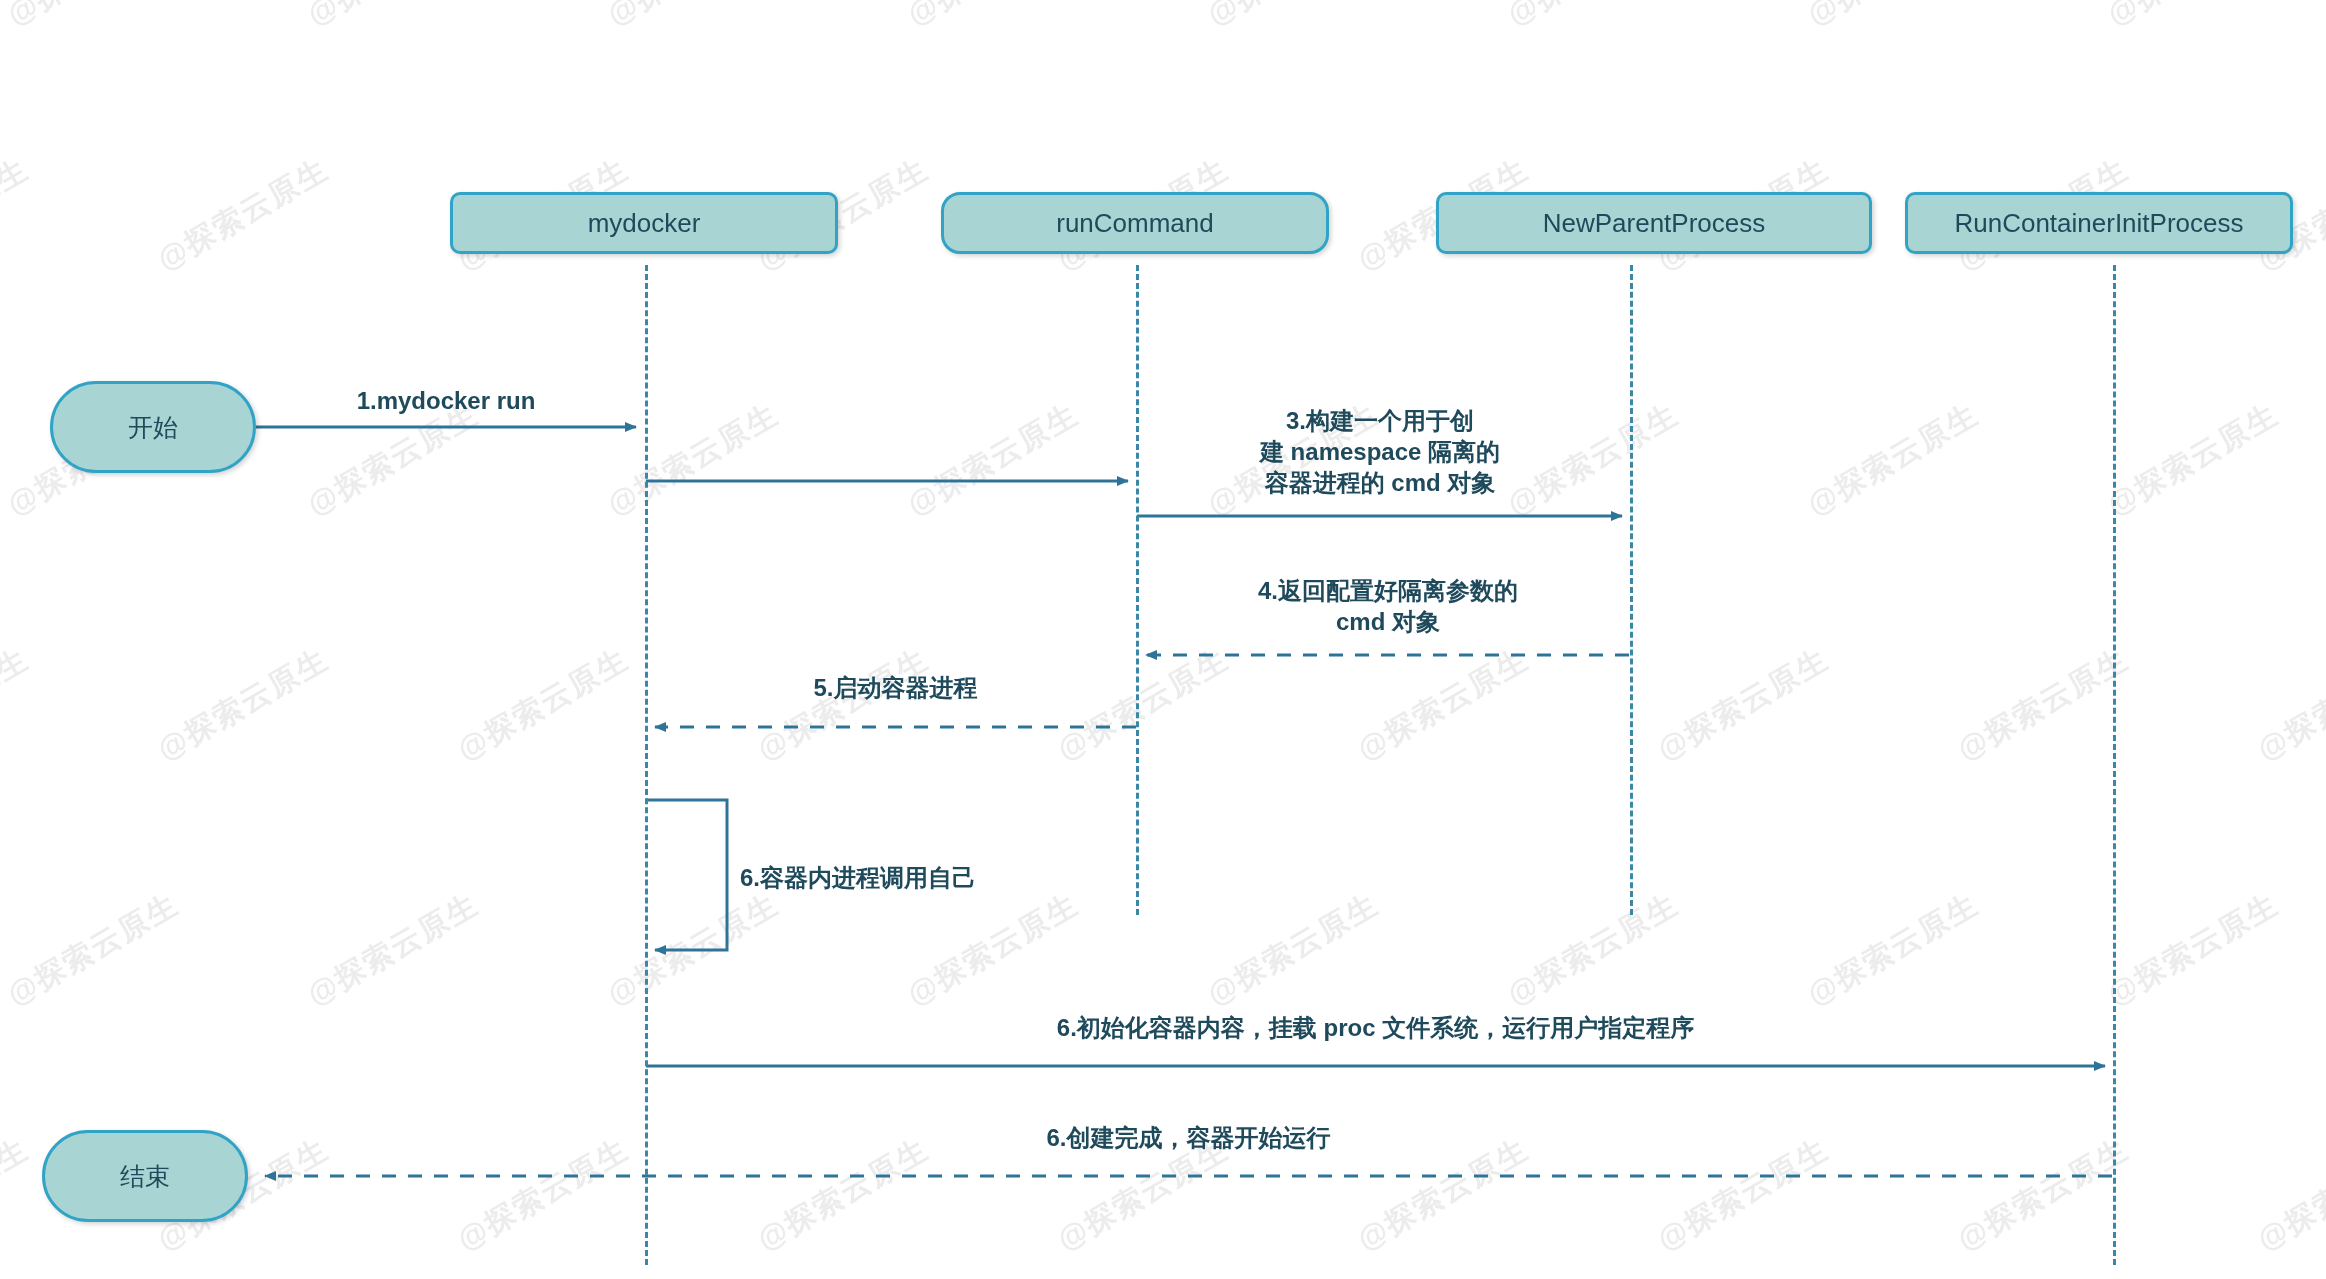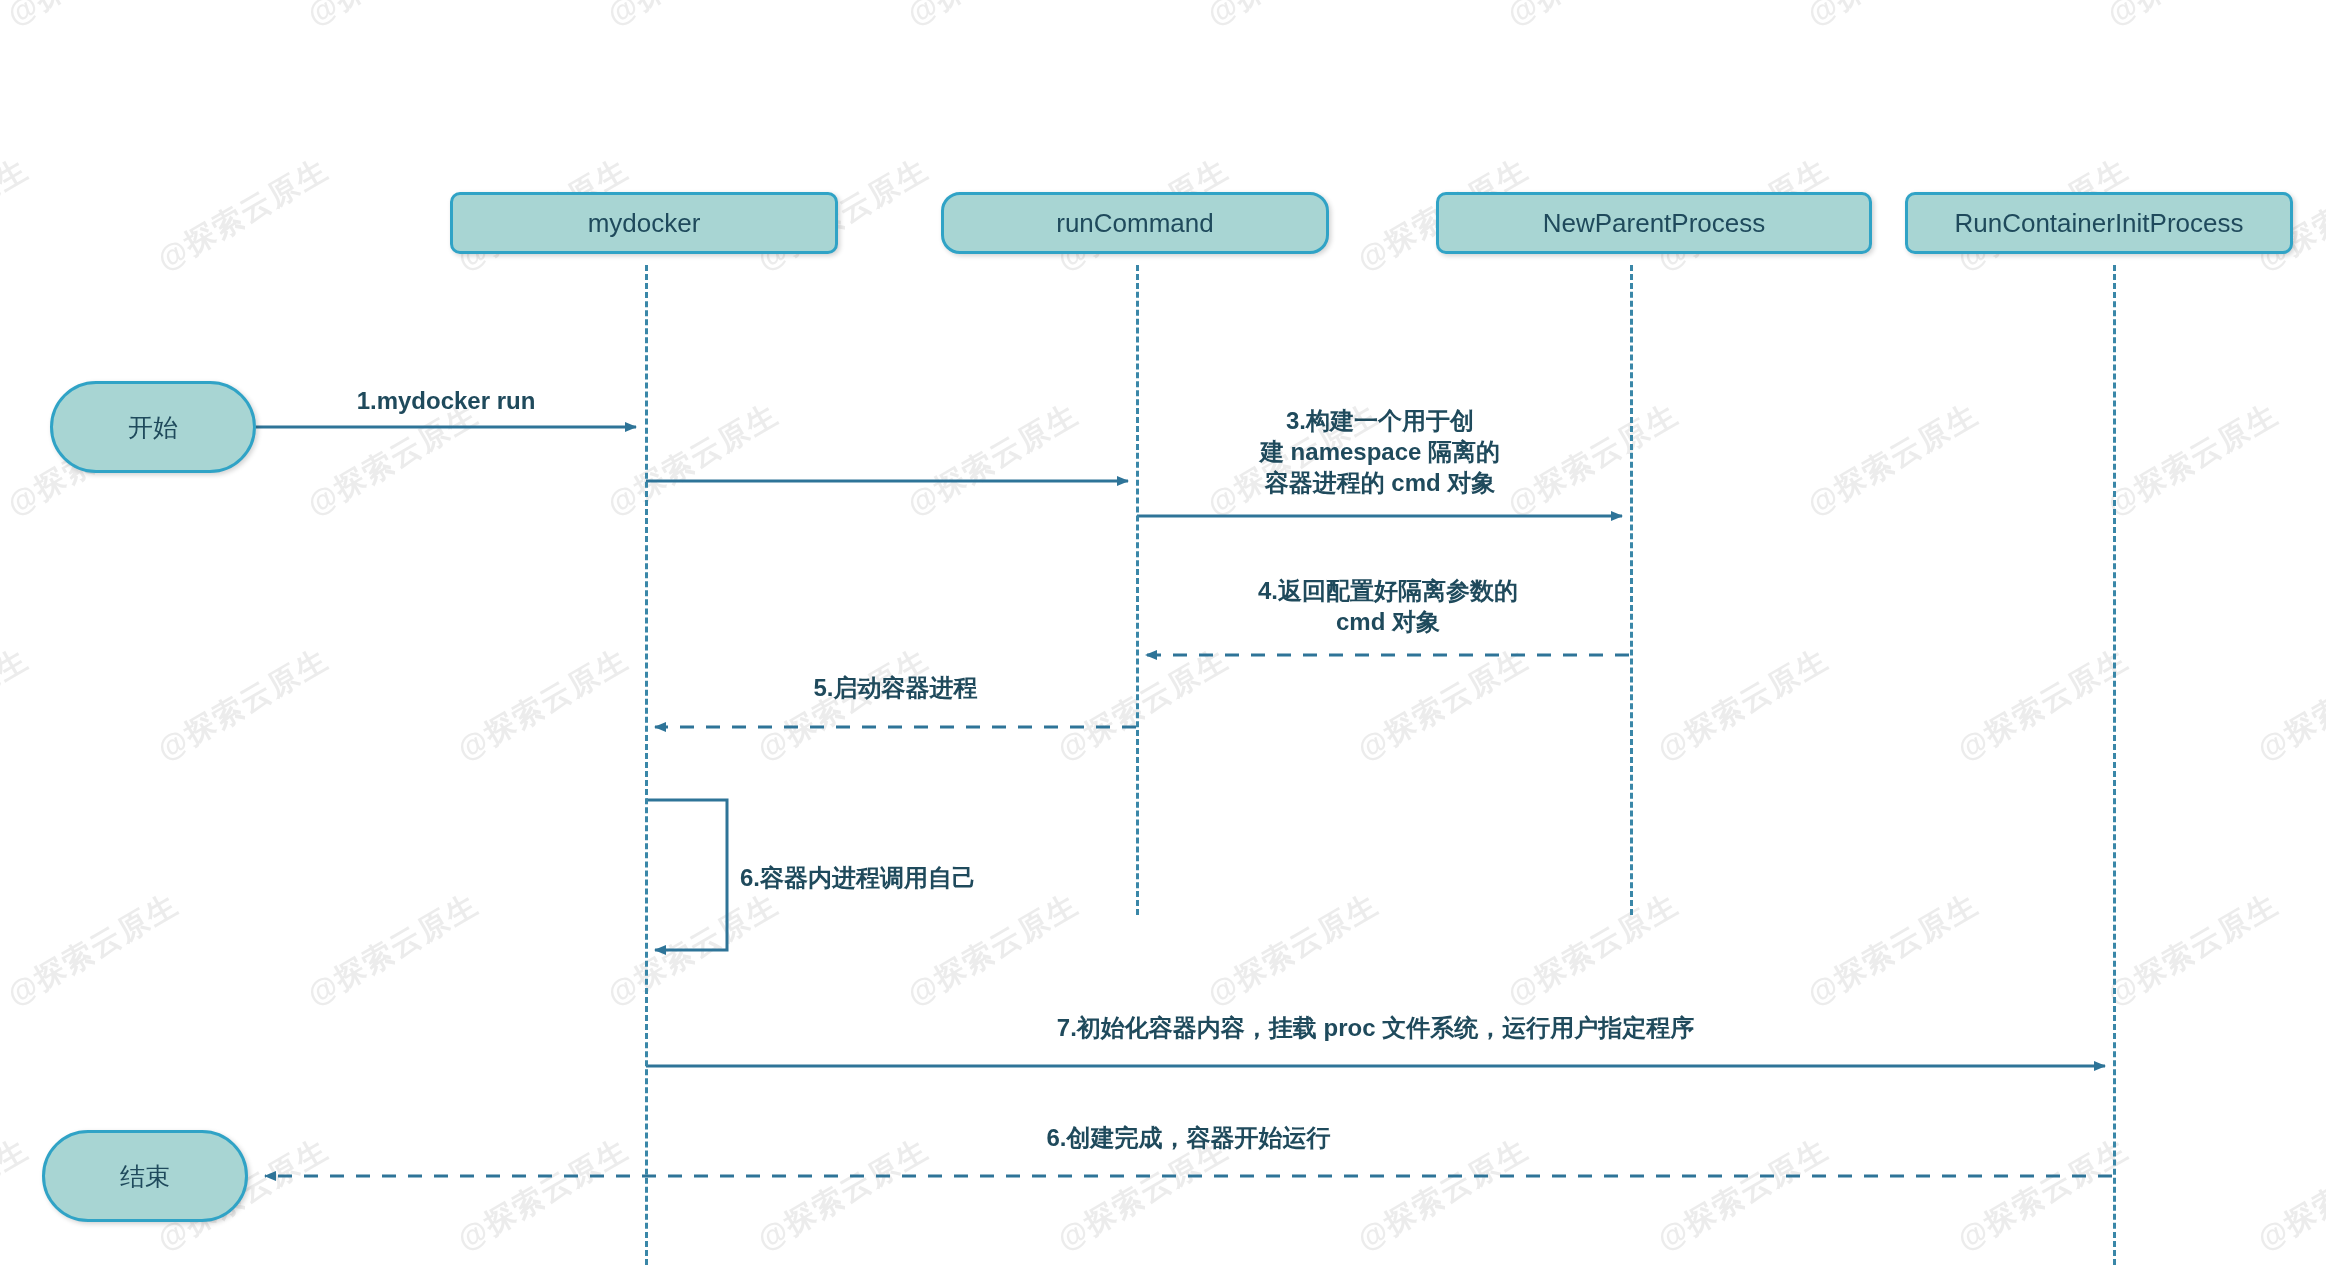--- a/index.html
+++ b/index.html
@@ -242,18 +242,18 @@
 建 namespace 隔离的
 容器进程的 cmd 对象</div>
 
     <div class="msg-label" style="left:1146px; top:575px; width:484px;">4.返回配置好隔离参数的
 cmd 对象</div>
 
     <div class="msg-label" style="left:655px; top:672px; width:481px;">5.启动容器进程</div>
 
     <div class="msg-label" style="left:740px; top:862px; width:300px; text-align:left;">6.容器内进程调用自己</div>
 
-    <div class="msg-label" style="left:646px; top:1012px; width:1459px;">7.初始化容器内容，挂载 proc 文件系统，运行用户指定程序</div>
+    <div class="msg-label" style="left:646px; top:1012px; width:1459px;">6.初始化容器内容，挂载 proc 文件系统，运行用户指定程序</div>
 
     <div class="msg-label" style="left:265px; top:1122px; width:1847px;">6.创建完成，容器开始运行</div>
 
   </div>
 </div>
 
 </body></html>

